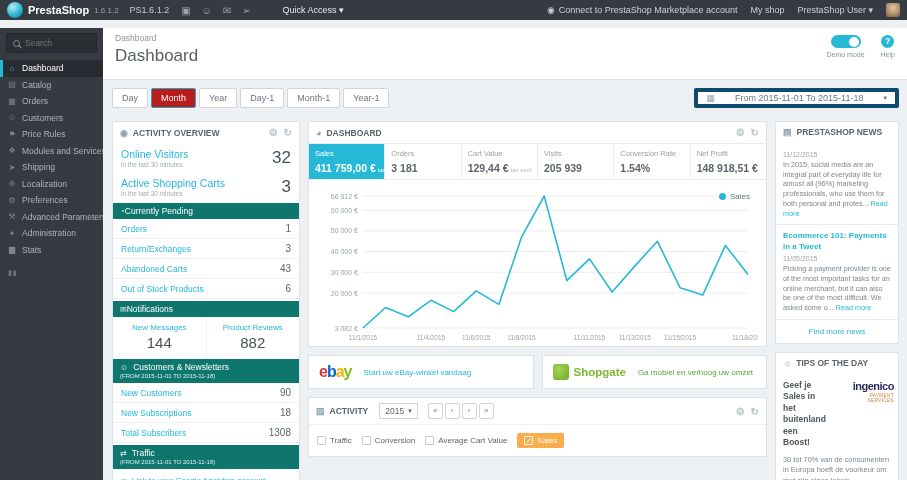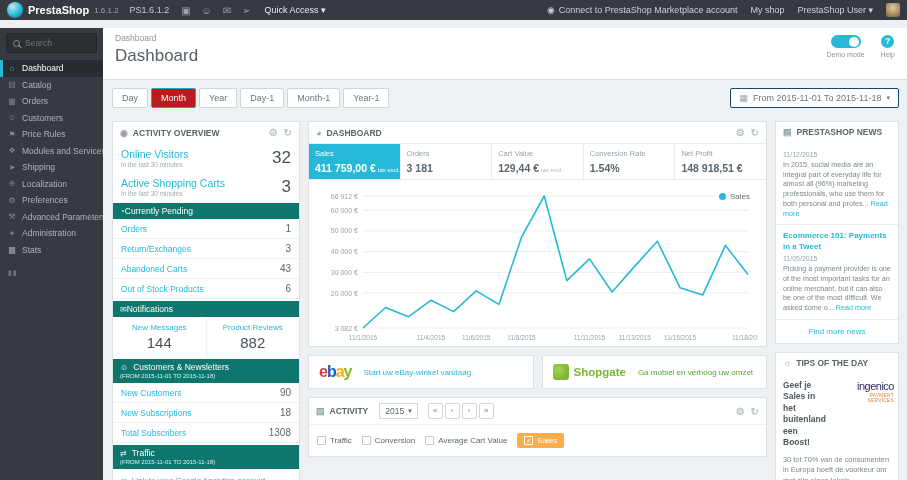--- a/index.html
+++ b/index.html
@@ -8,21 +8,21 @@
 
   
   .topbar{position:absolute;left:0;top:0;width:100%;height:20px;background:#363a41;display:flex;align-items:center;color:#fff;z-index:20}
   .logo{display:flex;align-items:center;gap:5px;padding:0 7px}
   .logo-mark{width:16px;height:16px;border-radius:50%;background:radial-gradient(circle at 35% 30%,#bfe9f4,#25b9d7 55%,#16647e)}
   .logo-name{font-size:11px;font-weight:bold;color:#fff;white-space:nowrap}
   .logo-ver{font-size:8px;color:#9da3ab}
   .shop-tag{font-size:9px;color:#c6cbd1;margin:0 12px 0 4px}
   .tb-icons{display:flex;gap:11px;color:#9da3ab;font-size:10px}
   .tb-ic{cursor:pointer}
-  .quick{margin-left:14px;font-size:9px;color:#e8eaed;cursor:pointer;white-space:nowrap}
+  .quick{margin-left:32px;font-size:9px;color:#e8eaed;cursor:pointer;white-space:nowrap}
   .tb-right{margin-left:auto;display:flex;align-items:center;gap:13px;padding-right:7px;font-size:9px;color:#cdd2d8;white-space:nowrap}
   .tb-link{cursor:pointer;display:flex;align-items:center;gap:4px}
   .avatar{width:14px;height:14px;border-radius:2px;background:radial-gradient(circle at 50% 35%,#e8c9a0,#a98b66 60%,#6b5b45);cursor:pointer}
   .caret{font-size:7px}
 
   
   .sidebar{position:absolute;left:0;top:28px;width:103px;bottom:0;background:#363a41;z-index:10}
   .search-wrap{margin:5px 6px 7px;display:flex;align-items:center;gap:5px;background:#2b2e33;border:1px solid #24262a;height:20px;padding:0 6px;border-radius:2px}
   .mag{width:7px;height:7px;border:1px solid #8a9196;border-radius:50%;position:relative;flex:none}
   .mag::after{content:"";position:absolute;width:4px;height:1px;background:#8a9196;transform:rotate(45deg);right:-3px;bottom:-1px}
@@ -40,21 +40,21 @@
   .page-title{font-size:17px;color:#555f66;font-weight:normal;margin-top:3px}
   .head-tools{position:absolute;right:12px;top:7px;display:flex;gap:16px;text-align:center}
   .toggle{width:30px;height:13px;background:#25b9d7;border-radius:7px;position:relative;margin:0 auto;cursor:pointer}
   .toggle::after{content:"";position:absolute;right:1.5px;top:1.5px;width:10px;height:10px;background:#fff;border-radius:50%}
   .tool-label{font-size:7px;color:#8b959b;margin-top:3px}
   .help-circ{width:13px;height:13px;border-radius:50%;background:#25b9d7;color:#fff;font-size:9px;line-height:13px;text-align:center;margin:0 auto;font-weight:bold;cursor:pointer}
 
   .toolbar{display:flex;align-items:center;margin:8px 8px 0 9px}
   .range-btn{height:20px;padding:0 9px;background:#fff;border:1px solid #cfd5da;color:#6c767d;font-size:9px;margin-right:3px;cursor:pointer;font-family:inherit;border-radius:2px}
   .range-btn.active{background:#b91c1c;border-color:#1ea7c4;color:#fff}
-  .date-btn{margin-left:auto;height:20px;background:#fff;border:1px solid #0c4a6e;border-radius:2px;display:flex;align-items:center;gap:5px;padding:0 8px;font-size:9px;color:#6c767d;cursor:pointer}
+  .date-btn{margin-left:auto;height:20px;background:#fff;border:4px solid #0c4a6e;border-radius:2px;display:flex;align-items:center;gap:20px;padding:0 8px;font-size:9px;color:#6c767d;cursor:pointer}
   .cal-ic{color:#9aa5ab;font-size:9px}
 
   .cols{display:flex;gap:8px;margin:13px 8px 0 9px;align-items:flex-start}
   .col-left{width:188px;flex:none}
   .col-mid{flex:1;min-width:0}
   .col-right{width:124px;flex:none}
 
   .panel{background:#fff;border:1px solid #dde2e6}
   .phead{display:flex;align-items:center;gap:5px;padding:5px 7px;font-size:8.5px;font-weight:bold;color:#5a656c}
   .phead .ic{color:#8fa2ab;font-size:9px}
@@ -124,21 +124,21 @@
   .news-body{font-size:7.2px;color:#7b868d;line-height:1.35}
   .read-more{color:#25b9d7;cursor:pointer}
   .find-more{display:block;text-align:center;padding:7px;color:#25b9d7;font-size:8px;cursor:pointer}
 
   
   .tips{margin-top:8px}
   .tips-body{padding:7px}
   .tips-top{display:flex;gap:16px}
   .tips-head{font-size:8.5px;font-weight:bold;color:#4e585f;line-height:1.35;flex:1}
   .ingenico{text-align:right;flex:none;width:52px;cursor:pointer}
-  .ing-name{font-size:11px;font-weight:normal;color:#2c2c5e;letter-spacing:-0.5px}
+  .ing-name{font-size:11px;font-weight:bold;color:#2c2c5e;letter-spacing:-0.5px}
   .ing-sub{font-size:4.6px;color:#e8762d;letter-spacing:0.4px;margin-top:1px}
   .tips-text{font-size:7.4px;color:#7b868d;line-height:1.42;margin-top:6px}
 
   
   .gi{display:inline-block}
   .gi-home::before{content:"⌂"} .gi-catalog::before{content:"▤"} .gi-orders::before{content:"▦"}
   .gi-customers::before{content:"☺"} .gi-tags::before{content:"⚑"} .gi-modules::before{content:"❖"}
   .gi-truck::before{content:"➤"} .gi-globe::before{content:"⊕"} .gi-prefs::before{content:"⚙"}
   .gi-advanced::before{content:"⚒"} .gi-admin::before{content:"✦"} .gi-stats::before{content:"▆"}
   .gi-gear::before{content:"⚙"} .gi-refresh::before{content:"↻"} .gi-clock::before{content:"◔"}
@@ -377,20 +377,24 @@
             <div class="kl">Sales</div>
             <div class="kv"><span>411 759,00 €</span><span class="kn">tax excl.</span></div>
           </div>
           <div class="kpi">
             <div class="kl">Orders</div>
             <div class="kv"><span>3 181</span></div>
           </div>
           <div class="kpi">
             <div class="kl">Cart Value</div>
             <div class="kv"><span>129,44 €</span><span class="kn">tax excl.</span></div>
+          </div>
+          <div class="kpi">
+            <div class="kl">Visits</div>
+            <div class="kv"><span>205 939</span></div>
           </div>
           <div class="kpi">
             <div class="kl">Conversion Rate</div>
             <div class="kv"><span>1.54%</span></div>
           </div>
           <div class="kpi">
             <div class="kl">Net Profit</div>
             <div class="kv"><span>148 918,51 €</span></div>
           </div>
         </div>

